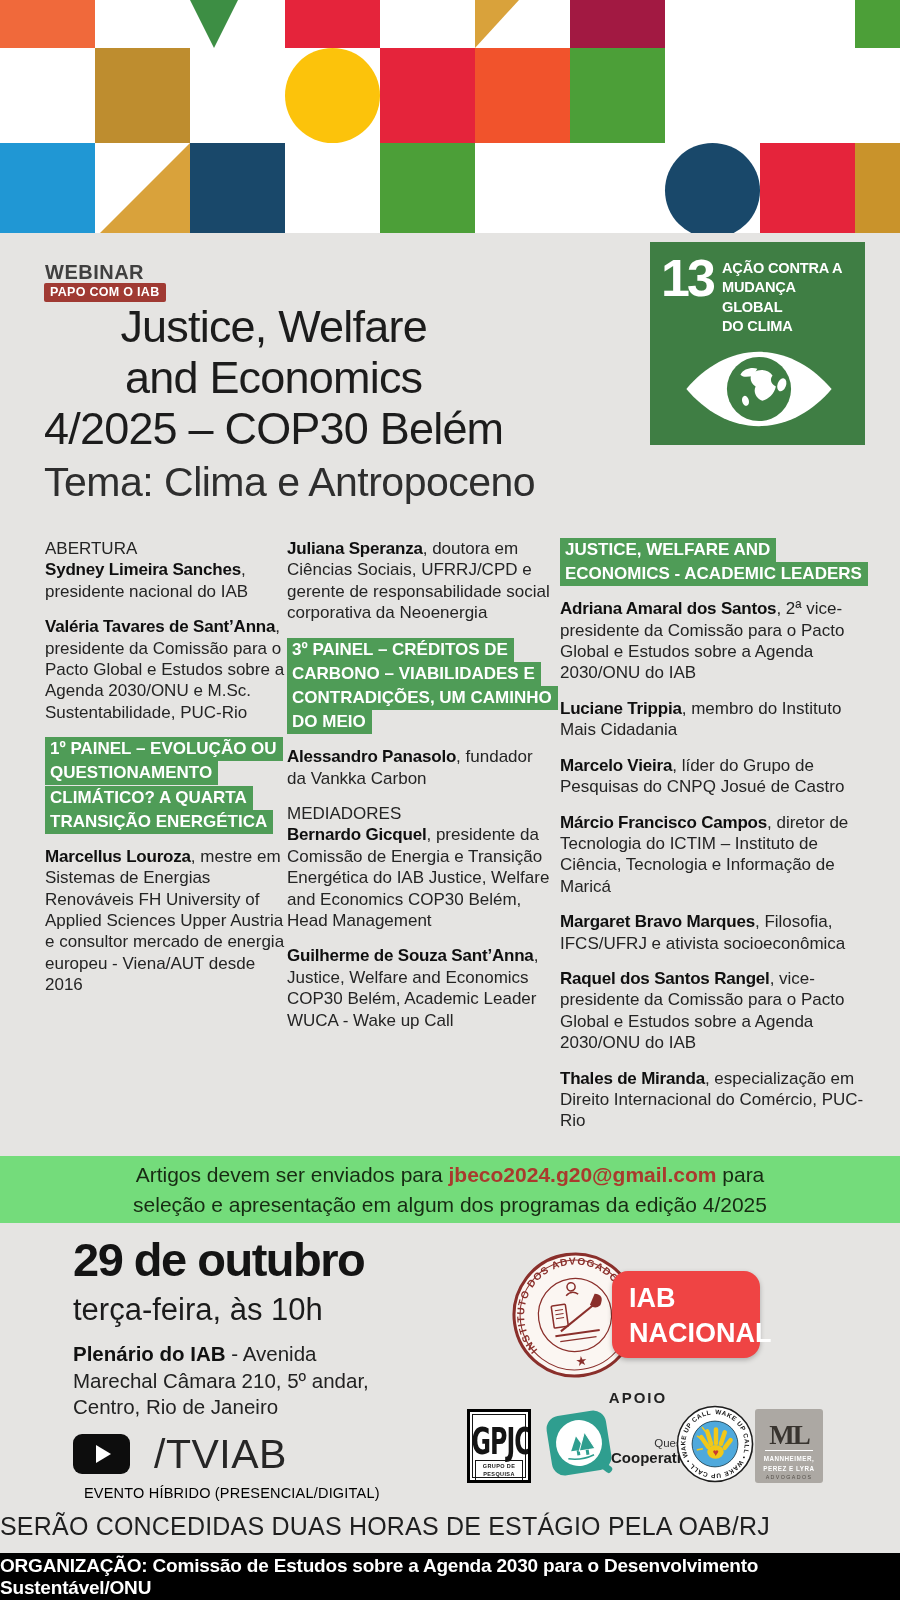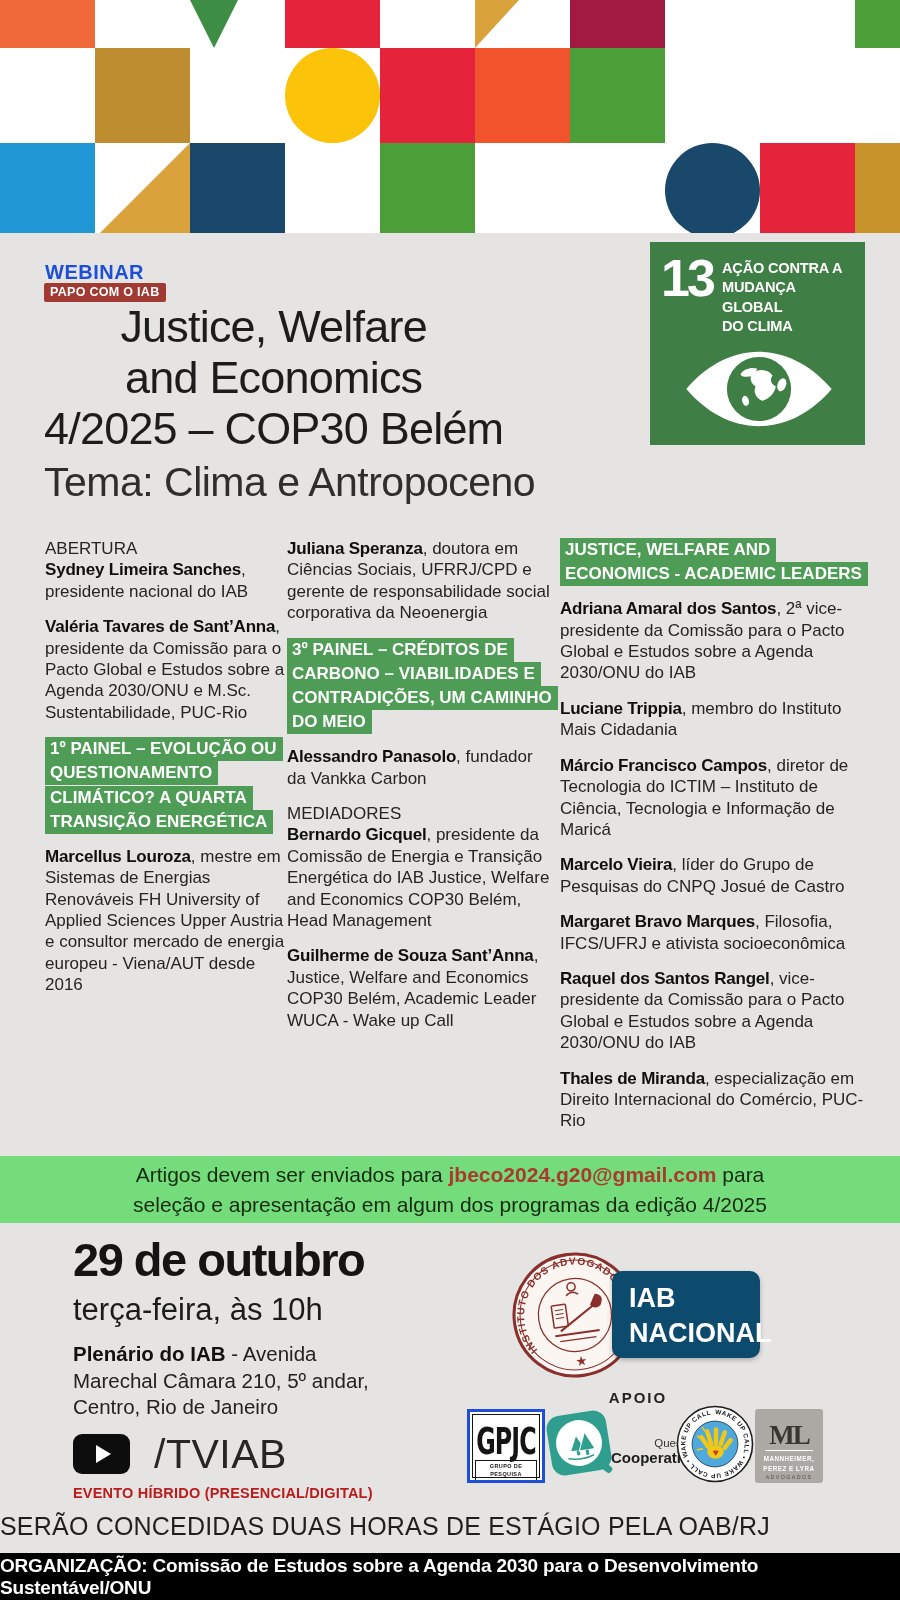--- a/index.html
+++ b/index.html
@@ -16,21 +16,21 @@
   .tile.tri-down { clip-path:polygon(0 0,100% 0,50% 100%); }
   .tile.tri-tl { clip-path:polygon(0 0,100% 0,0 100%); }
   .tile.tri-br { clip-path:polygon(100% 0,100% 100%,0 100%); }
   
   .sdg { position:absolute; left:650px; top:242px; width:215px; height:203px; background:#3F7E44; color:#fff; padding:13px 8px 0 11px; }
   .sdg-top { display:flex; align-items:flex-start; }
   .sdg-num { font-size:52px; font-weight:700; line-height:0.92; letter-spacing:-3px; }
   .sdg-label { margin-left:9px; margin-top:3px; font-size:15.5px; font-weight:700; line-height:1.25; letter-spacing:-0.2px; transform:scaleX(0.94); transform-origin:left top; }
   .sdg-eye { display:block; margin:12px auto 0; width:152px; height:82px; }
   
-  .webinar { position:absolute; left:45px; top:261px; font-size:20px; font-weight:900; letter-spacing:0.5px; color:#1d4ed8; }
+  .webinar { position:absolute; left:45px; top:261px; font-size:20px; font-weight:900; letter-spacing:0.5px; color:#404040; }
   .papo { position:absolute; left:44px; top:283px; background:#A03A33; color:#fff; font-size:12.5px; font-weight:700; letter-spacing:0.3px; padding:2px 6px 3px; border-radius:2px; }
   .title { position:absolute; left:44px; top:301px; font-size:45px; font-weight:400; line-height:51px; letter-spacing:-0.8px; color:#1c1c1c;text-align:center; }
   .theme { position:absolute; left:44px; top:459px; font-size:41px; font-weight:300; letter-spacing:-0.5px; color:#2e2e2e; }
   
   .col { position:absolute; top:538px; font-size:17px; line-height:1.26; color:#242424; }
   .col1 { left:45px;  width:240px; }
   .col2 { left:287px; width:266px; }
   .col3 { left:560px; width:315px; }
   .block { margin:0 0 14px; }
   .block.label { margin:0; text-transform:uppercase; }
@@ -46,30 +46,30 @@
   
   .event { position:absolute; left:73px; top:1232px; }
   .ev-date { font-size:47px; font-weight:800; letter-spacing:-1.5px; color:#141414; }
   .ev-day  { font-size:31px; font-weight:300; color:#1b1b1b; margin-top:5px; }
   .ev-addr { font-size:20.5px; line-height:1.3; margin-top:13px; color:#222; }
   .ev-addr b { font-weight:700; color:#111; }
   .ev-yt { display:flex; align-items:center; gap:24px; margin-top:10px; cursor:pointer; }
   .yt { width:57px; height:40px; background:#0d0d0d; border-radius:9px; display:flex; align-items:center; justify-content:center; }
   .yt-tri { width:0; height:0; border-left:15px solid #fff; border-top:9px solid transparent; border-bottom:9px solid transparent; margin-left:3px; }
   .ev-channel { font-size:41px; font-weight:300; letter-spacing:0.5px; color:#262626; }
-  .ev-hybrid { font-size:14.5px; font-weight:700; letter-spacing:0.2px; margin-top:7px; color:#b91c1c; }
+  .ev-hybrid { font-size:14.5px; font-weight:400; letter-spacing:0.2px; margin-top:7px; color:#000000;margin-left:11px; }
   
   .seal { position:absolute; left:512px; top:1252px; width:126px; height:126px; transform:rotate(-8deg); }
-  .iab-box { position:absolute; left:612px; top:1271px; width:148px; height:87px; background:#0c4a6e; border-radius:10px;
+  .iab-box { position:absolute; left:612px; top:1271px; width:148px; height:87px; background:#ef4444; border-radius:16px;
              box-shadow:0 2px 5px rgba(0,0,0,.25); color:#fff; font-size:27px; font-weight:700; line-height:1.28; padding:10px 0 0 17px; }
   
   .apoio-label { position:absolute; left:578px; top:1389px; width:120px; text-align:center;
                  font-size:15px; font-weight:600; letter-spacing:2px; color:#222; }
-  .gpjc { position:absolute; left:467px; top:1409px; width:78px; height:74px; background:#fff;
-          border:3px solid #1d4ed8; box-shadow:inset 0 0 0 2px #fff, inset 0 0 0 3px #141414;
+  .gpjc { position:absolute; left:467px; top:1409px; width:64px; height:74px; background:#fff;
+          border:3px solid #000000; box-shadow:inset 0 0 0 2px #fff, inset 0 0 0 3px #141414;
           text-align:center; overflow:hidden; }
   .gpjc-mono { font-family:"DejaVu Sans",sans-serif; font-weight:900; font-size:25px; letter-spacing:-1px; color:#141414;
                transform:scale(0.95,1.5); transform-origin:center top; margin-top:7px; }
   .gpjc-sub { border:1px solid #141414; margin:12px 5px 0; font-size:5.5px; font-weight:700; line-height:1.5;
               letter-spacing:0.4px; color:#141414; padding:1px 0; }
   .qc { position:absolute; left:549px; top:1411px; width:120px; height:70px;text-align:right; }
   .qc-square { position:absolute; left:0; top:2px; width:60px; height:60px; background:#2F9E8F; border-radius:13px;
                transform:rotate(-9deg); display:flex; align-items:center; justify-content:center; }
   .qc-circle { width:46px; height:46px; background:#fff; border-radius:50%; display:flex; align-items:center; justify-content:center; }
   .qc-handle { position:absolute; left:48px; top:52px; width:16px; height:7px; background:#2F9E8F; border-radius:3px; transform:rotate(38deg); }
@@ -159,22 +159,22 @@
       <p class="block heading"><span class="hl">3º PAINEL – CRÉDITOS DE CARBONO – VIABILIDADES E CONTRADIÇÕES, UM CAMINHO DO MEIO</span></p>
       <p class="block person"><b>Alessandro Panasolo</b><span>, fundador da Vankka Carbon</span></p>
       <p class="block label">MEDIADORES</p>
       <p class="block person"><b>Bernardo Gicquel</b><span>, presidente da Comissão de Energia e Transição Energética do IAB Justice, Welfare and Economics COP30 Belém, Head Management</span></p>
       <p class="block person"><b>Guilherme de Souza Sant’Anna</b><span>, Justice, Welfare and Economics COP30 Belém, Academic Leader WUCA - Wake up Call</span></p>
     </div>
   <div class="col col3">
       <p class="block heading"><span class="hl">JUSTICE, WELFARE AND ECONOMICS - ACADEMIC LEADERS</span></p>
       <p class="block person"><b>Adriana Amaral dos Santos</b><span>, 2ª vice-presidente da Comissão para o Pacto Global e Estudos sobre a Agenda 2030/ONU do IAB</span></p>
       <p class="block person"><b>Luciane Trippia</b><span>, membro do Instituto Mais Cidadania</span></p>
+      <p class="block person"><b>Marcelo Vieira</b><span>, líder do Grupo de Pesquisas do CNPQ Josué de Castro</span></p>
       <p class="block person"><b>Márcio Francisco Campos</b><span>, diretor de Tecnologia do ICTIM – Instituto de Ciência, Tecnologia e Informação de Maricá</span></p>
-      <p class="block person"><b>Marcelo Vieira</b><span>, líder do Grupo de Pesquisas do CNPQ Josué de Castro</span></p>
       <p class="block person"><b>Margaret Bravo Marques</b><span>, Filosofia, IFCS/UFRJ e ativista socioeconômica</span></p>
       <p class="block person"><b>Raquel dos Santos Rangel</b><span>, vice-presidente da Comissão para o Pacto Global e Estudos sobre a Agenda 2030/ONU do IAB</span></p>
       <p class="block person"><b>Thales de Miranda</b><span>, especialização em Direito Internacional do Comércio, PUC-Rio</span></p>
     </div>
 
   <div class="banner">
     <div><span>Artigos devem ser enviados para </span><span class="banner-email">jbeco2024.g20@gmail.com</span><span> para</span></div>
     <div>seleção e apresentação em algum dos programas da edição 4/2025</div>
   </div>
 

